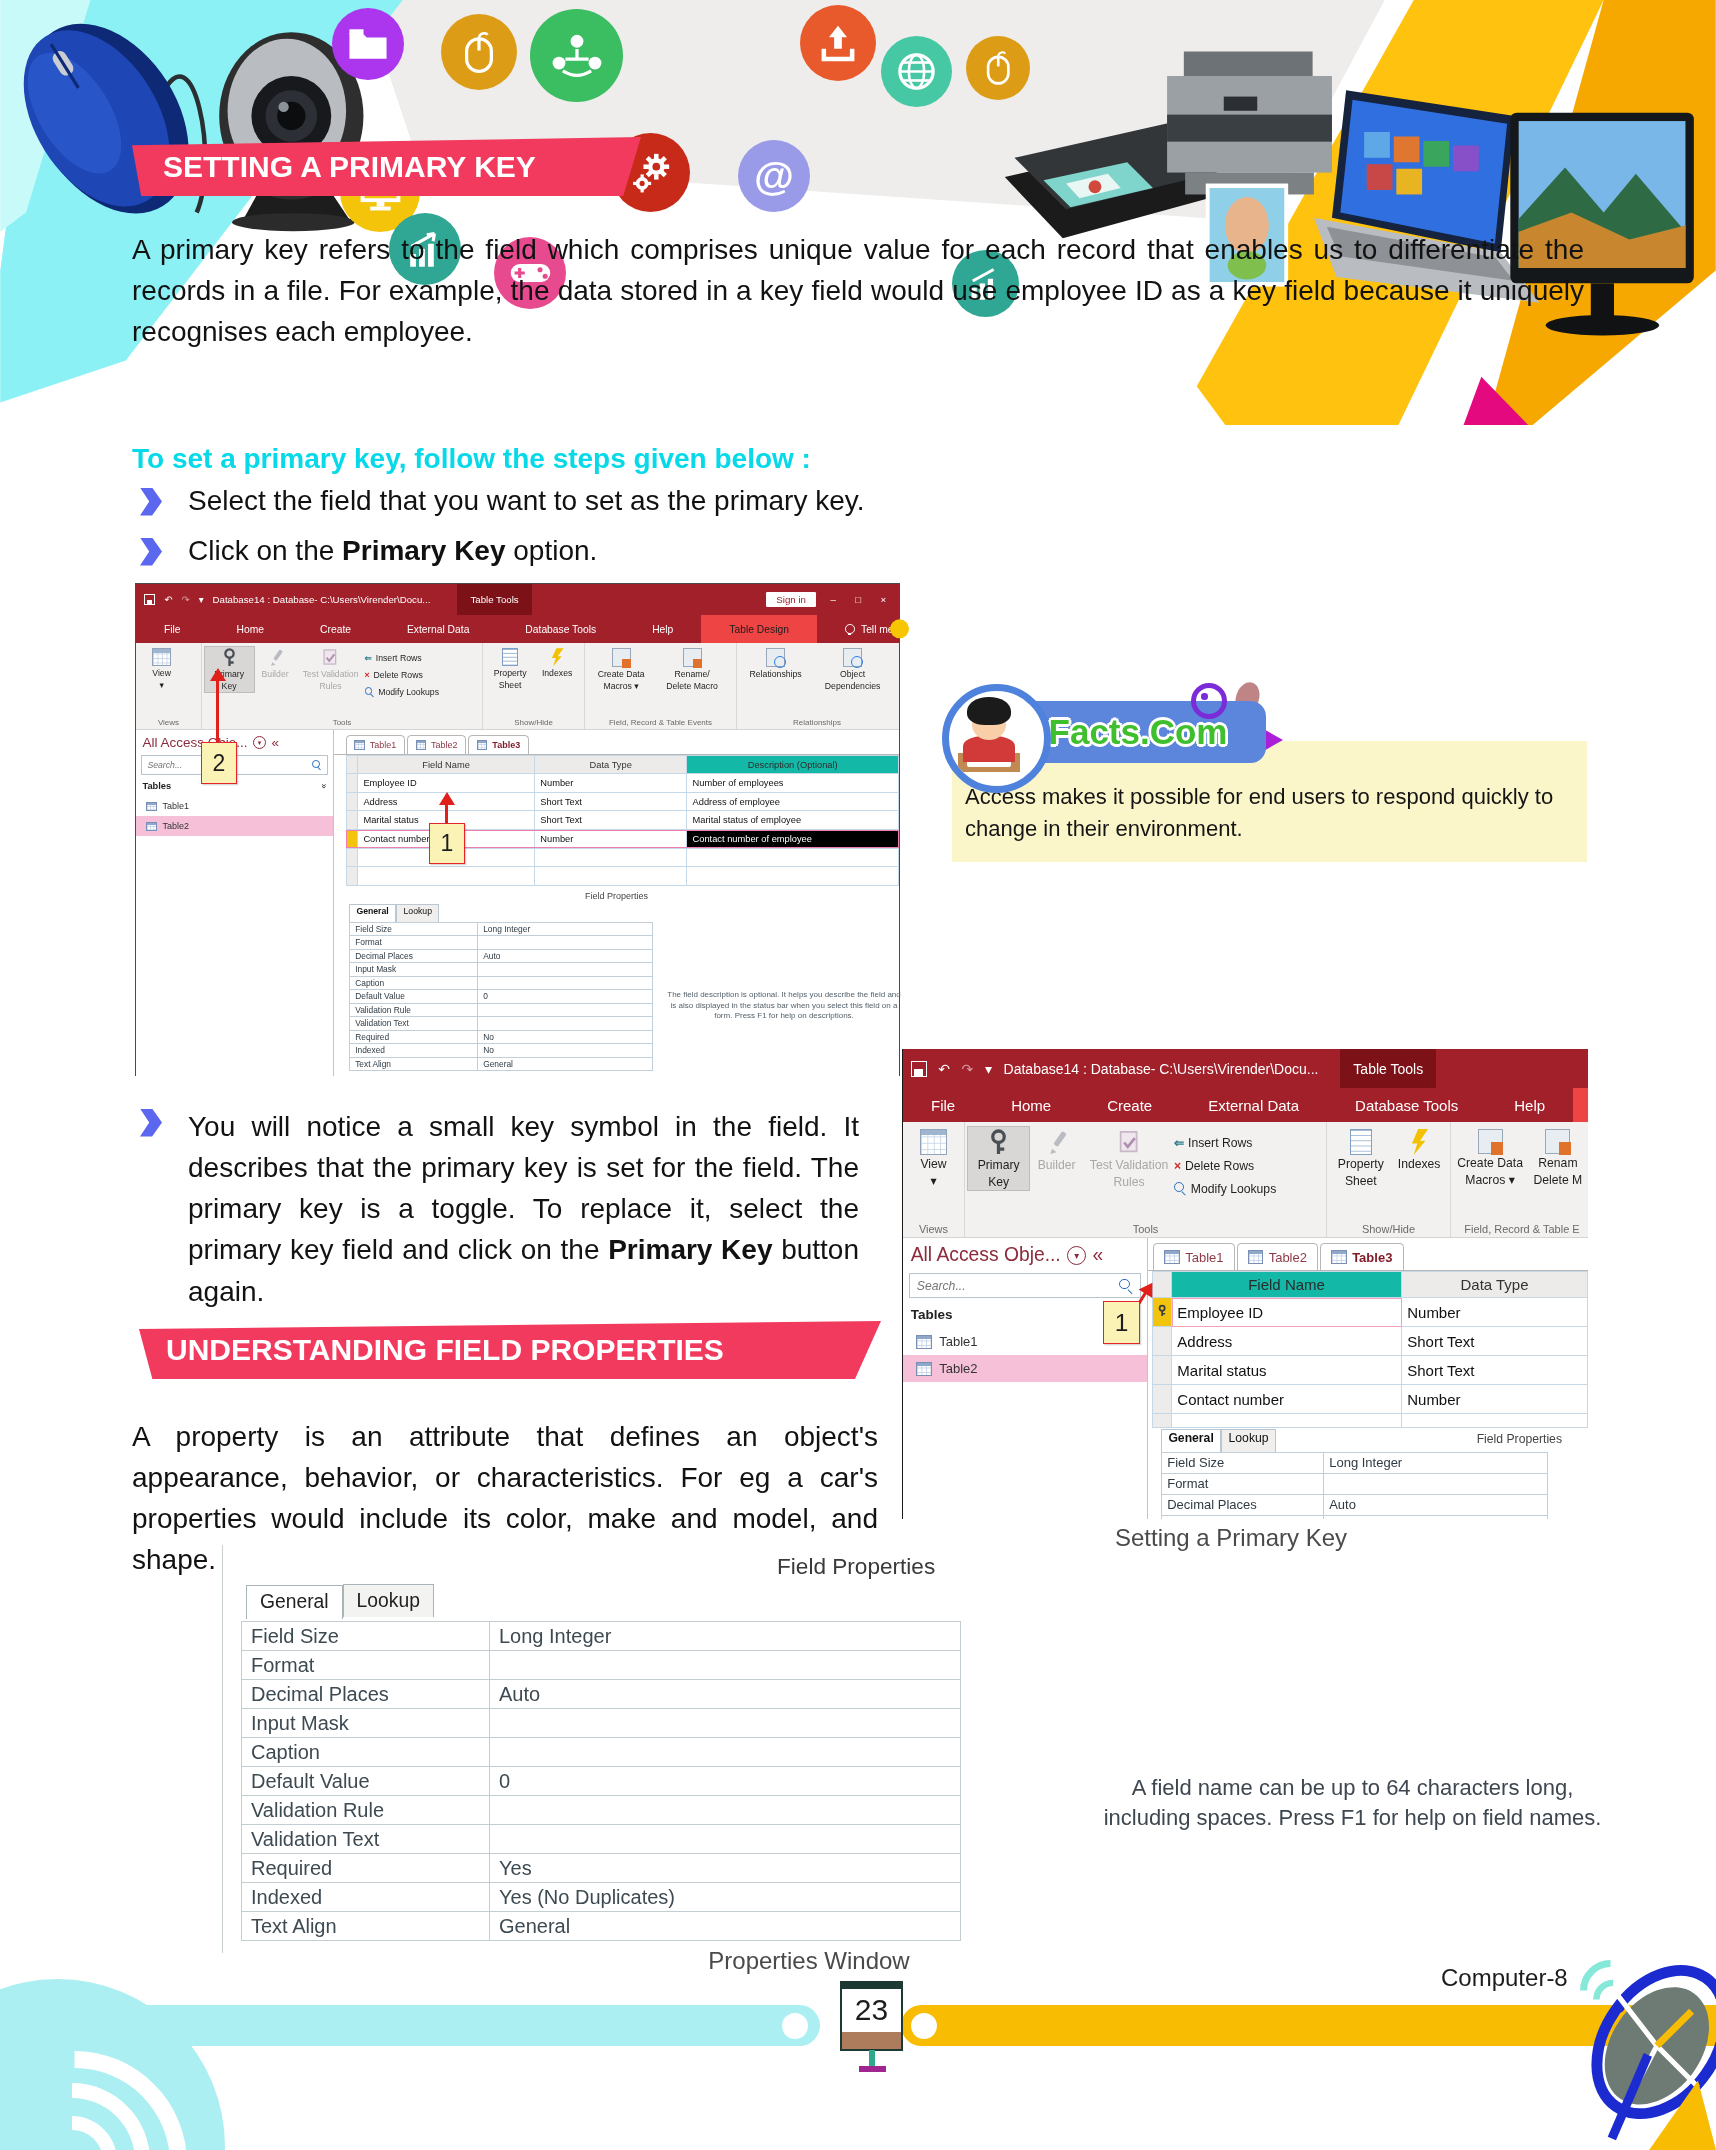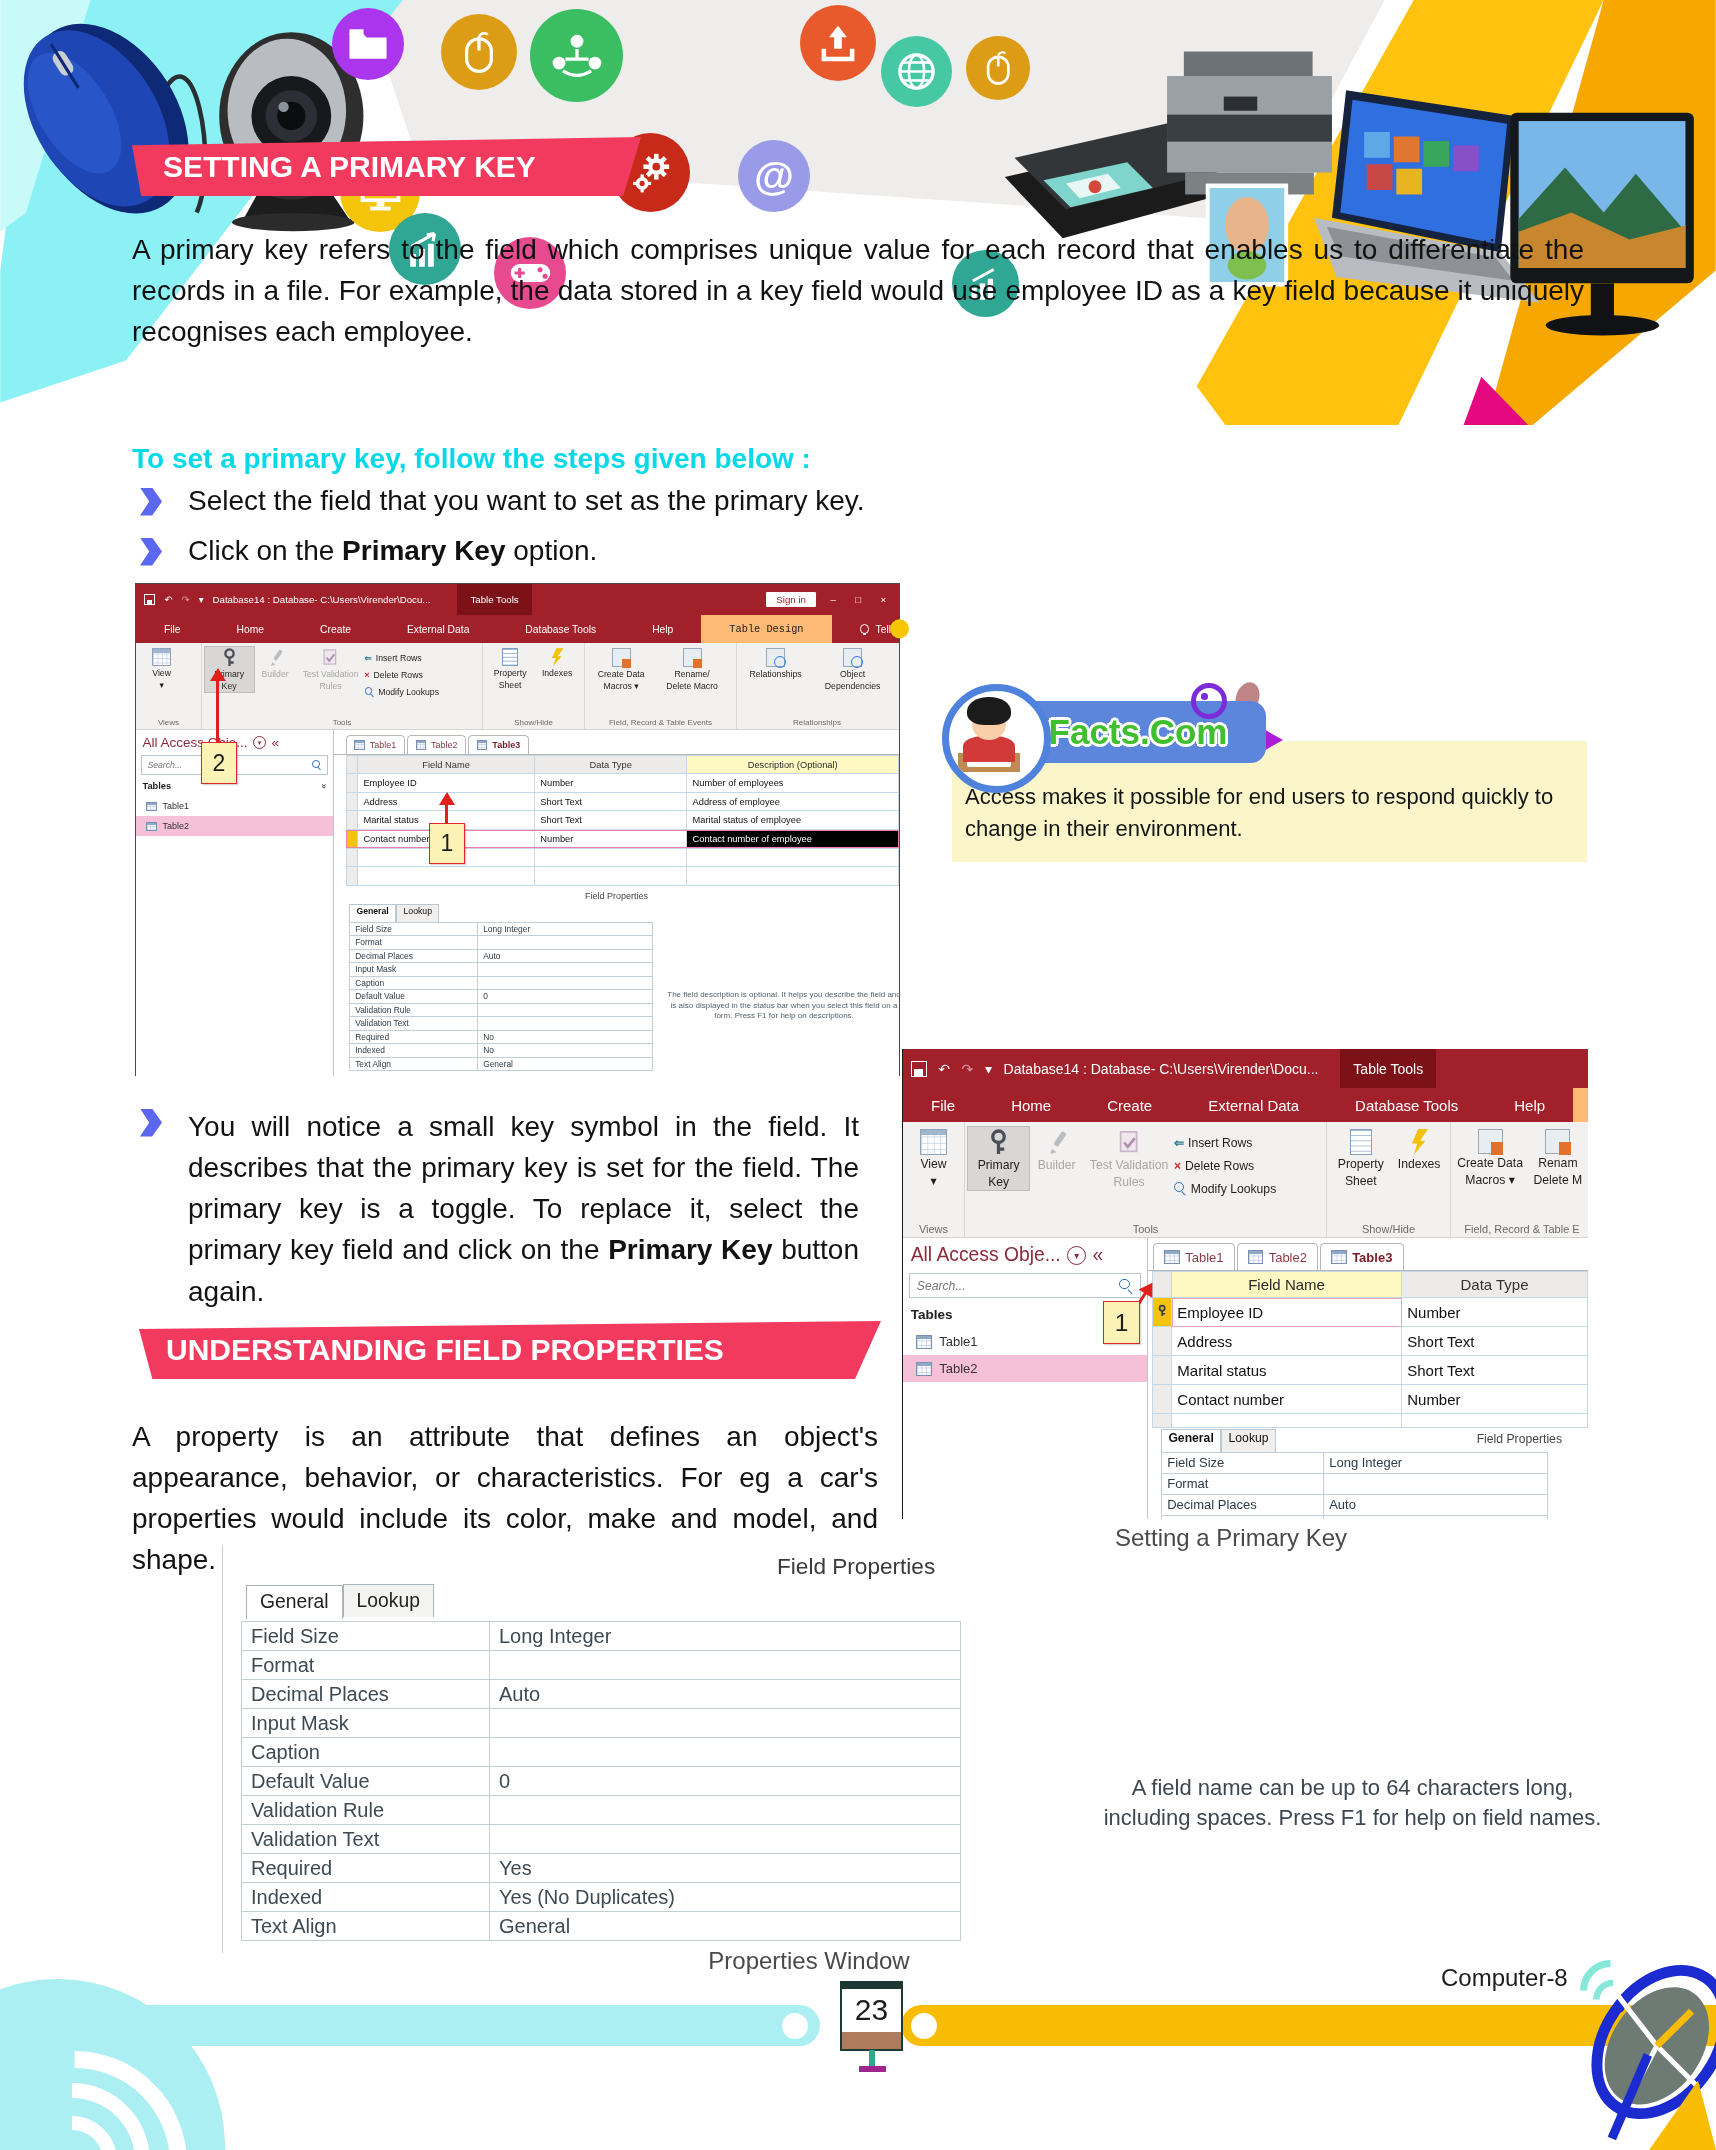--- a/index.html
+++ b/index.html
@@ -31,21 +31,21 @@
   .tbar{background:#A2202A;color:#fff;display:flex;align-items:center;gap:9px;padding:0 7.7px;position:relative;}
   .tbar .ttl{white-space:nowrap;}
   .ctx{align-self:stretch;display:flex;align-items:center;background:#7C1217;padding:0 13px;white-space:nowrap;}
   .signin{background:#fff;color:#9E1C26;padding:1.9px 10.3px;border-radius:1.3px;}
   .winbtn{padding:0 5.2px;}
   .ic-save{display:inline-block;width:1em;height:1em;border:1.3px solid #fff;position:relative;}
   .ic-save:after{content:"";position:absolute;left:20%;bottom:0;width:60%;height:45%;background:#fff;}
   .dim{opacity:.55;}
   .mbar{background:#A2202A;color:#fff;display:flex;align-items:stretch;position:relative;}
   .mitem{display:flex;align-items:center;padding:0 28px;white-space:nowrap;}
-  .mactive{background:#fdba74;color:#1d1d1d;font-family:Liberation Mono, monospace;}
+  .mactive{background:#ef4444;color:#1d1d1d;}
   .bulb{display:inline-block;width:.75em;height:.75em;border:1.3px solid #fff;border-radius:50%;position:relative;margin-right:6.4px;}
   .bulb:after{content:"";position:absolute;left:30%;top:100%;width:40%;height:2.6px;background:#fff;}
   .smiley{position:absolute;right:-10.3px;top:50%;transform:translateY(-50%);border-radius:50%;background:#F7C600;}
   .ribbon{background:#F3F1F0;border-bottom:0.6px solid #D6D3D0;display:flex;position:relative;}
   .grp{position:relative;border-right:0.6px solid #DAD7D4;display:flex;align-items:flex-start;box-sizing:border-box;}
   .grp-label{position:absolute;bottom:1.9px;left:0;right:0;text-align:center;color:#6a6a6a;white-space:nowrap;}
   .bb{display:flex;flex-direction:column;align-items:center;text-align:center;color:#1f1f1f;line-height:1.12;box-sizing:border-box;}
   .bb.sel{background:#D9D7D5;outline:0.6px solid #BFBCB9;}
   .bb.dis{color:#A8A8A8;}
   .stack{display:flex;flex-direction:column;justify-content:flex-start;}
@@ -78,21 +78,21 @@
      background-image:linear-gradient(#C8D6EA 0.6px,transparent 0.6px),linear-gradient(90deg,#C8D6EA 0.6px,transparent 0.6px);}
   .i-tbl:before{content:"";position:absolute;left:0;top:0;right:0;height:25%;background:#8FA8C8;}
   .main{flex:1;display:flex;flex-direction:column;position:relative;}
   .tabstrip{display:flex;align-items:flex-end;gap:1.9px;border-bottom:0.6px solid #B9B7B5;}
   .tab{display:flex;align-items:center;gap:5.2px;border:0.6px solid #B9B7B5;border-bottom:none;
        border-radius:4.5px 4.5px 0 0;background:#fff;color:#8E3A46;white-space:nowrap;}
   .tab.on{font-weight:bold;color:#7E1A28;}
   table.grid{border-collapse:collapse;}
   .grid td,.grid th{border:0.6px solid #C5D8E8;font-weight:normal;padding:0 5.2px;white-space:nowrap;overflow:hidden;box-sizing:border-box;}
   .grid th{background:#EDEBE9;text-align:center;color:#333;}
-  .grid th.yel{background:#fef9c3;color:#2b2b2b;}
+  .grid th.yel{background:#14b8a6;color:#2b2b2b;}
   .grid td.sel-col{background:#EDECEB;padding:0;}
   .grid td.yelsel{background:#F2C40E;}
   .grid td.blacksel{background:#000;color:#fff;}
   .fp-label{text-align:center;color:#444;}
   .ptabs{display:flex;align-items:flex-end;}
   .ptab{border:0.6px solid #B8C7D1;border-bottom:none;background:#F1EFED;padding:1.3px 6.4px;white-space:nowrap;}
   .ptab.on{background:#fff;font-weight:bold;}
   table.ptable{border-collapse:collapse;background:#fff;}
   .ptable td{border:0.6px solid #C2CFD8;padding:0 5.2px;color:#2F3B44;white-space:nowrap;overflow:hidden;box-sizing:border-box;}
   .phelp{position:absolute;text-align:center;color:#55626B;}

